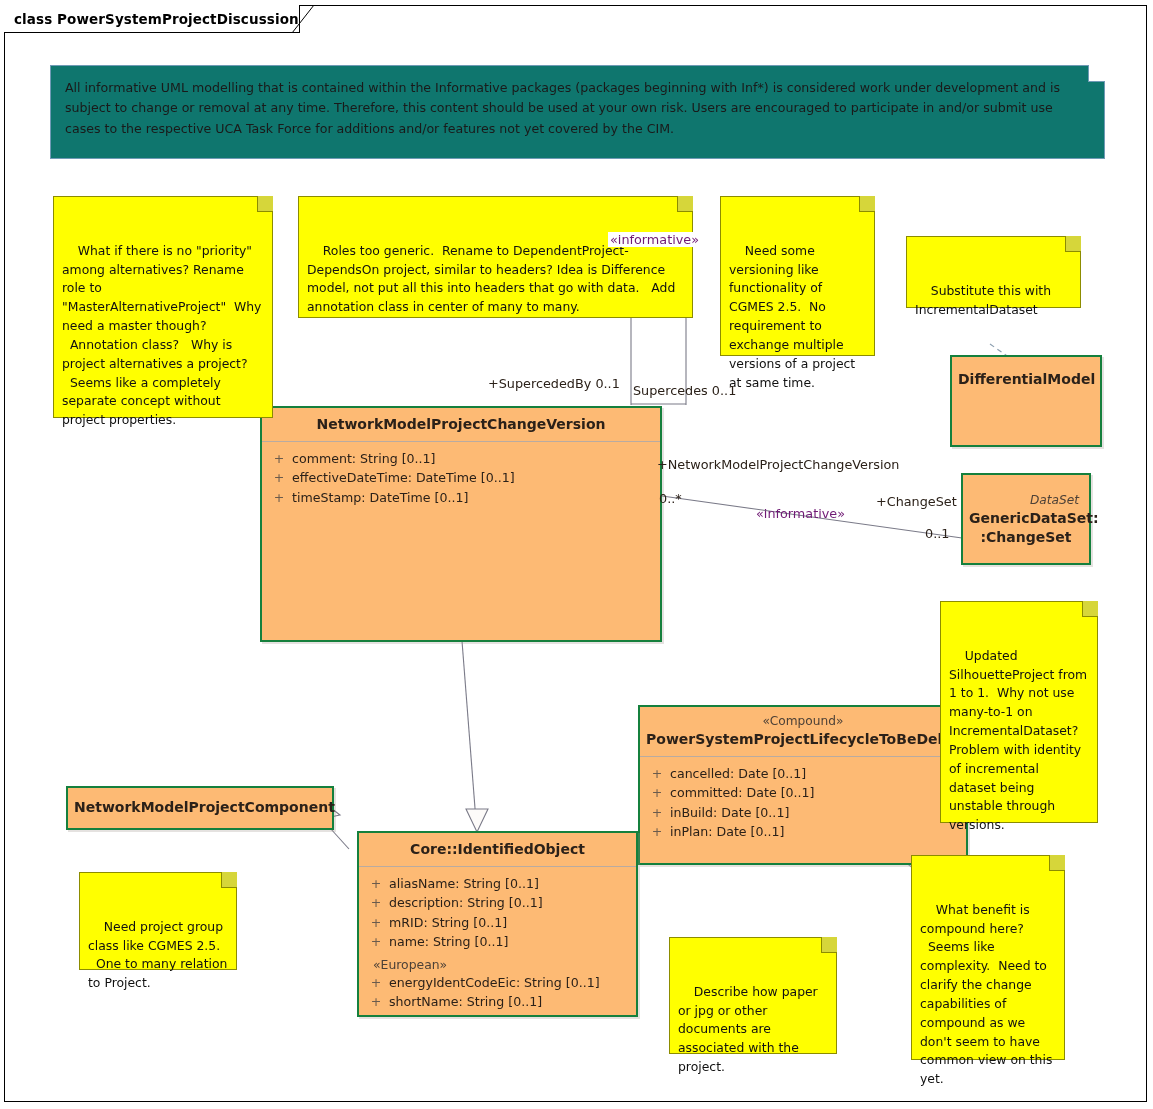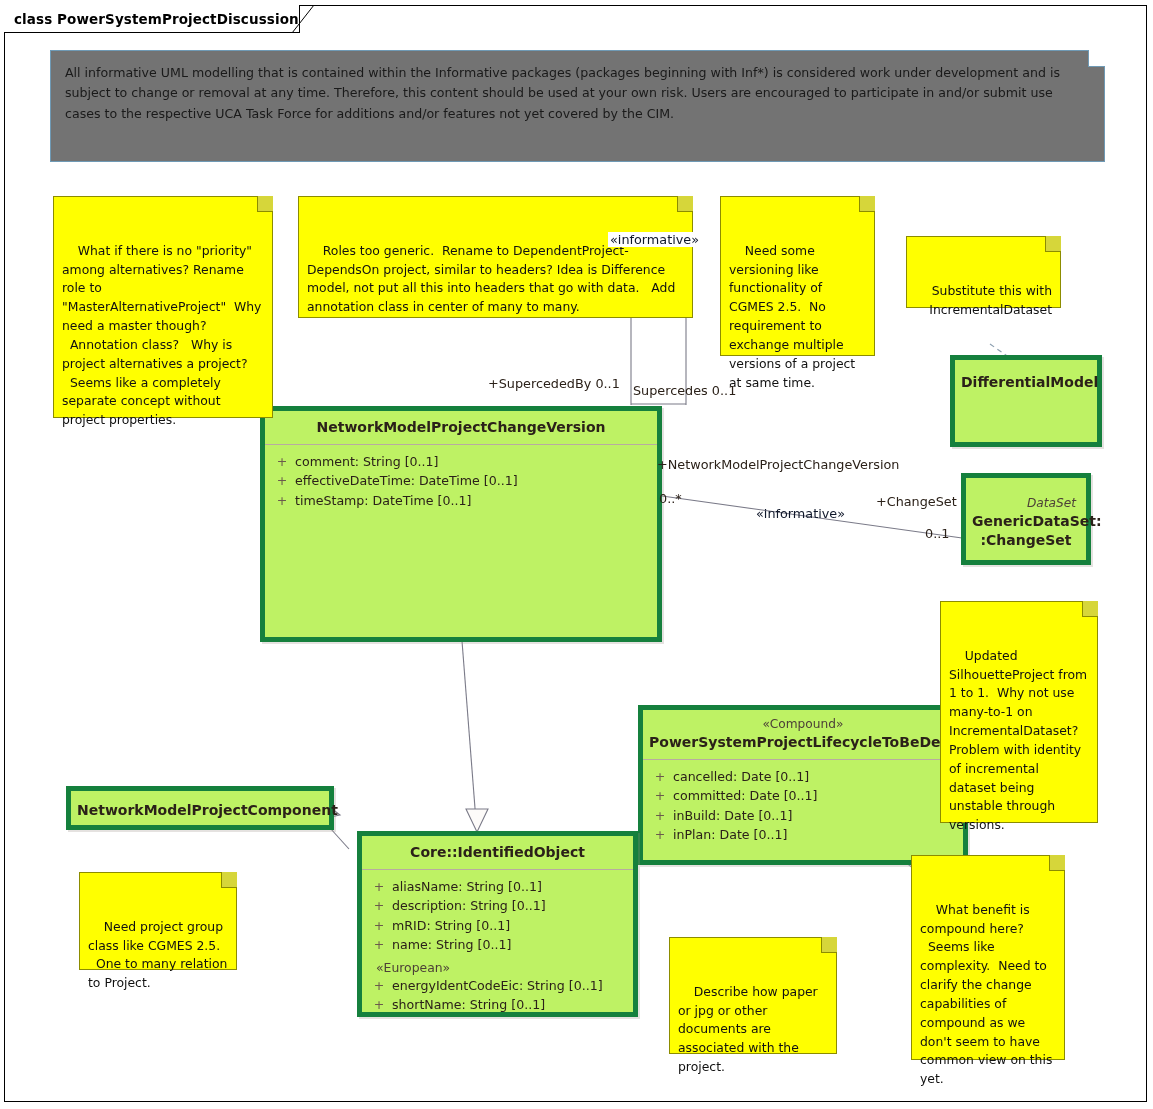--- a/index.html
+++ b/index.html
@@ -49,23 +49,23 @@
   .frame-tab-corner {
     position: absolute;
     left: 292px; top: 5px;
     width: 22px; height: 28px;
     z-index: 6;
   }
 
   
   .disclaimer {
     position: absolute;
-    left: 50px; top: 50px;
-    width: 1055px; height: 112px;
-    background: #737373;
+    left: 50px; top: 65px;
+    width: 1055px; height: 94px;
+    background: #0f766e;
     border: 1px solid #6f9ab5;
     box-sizing: border-box;
     padding: 12px 16px 0 14px;
     z-index: 3;
   }
   .disclaimer-text {
     font-size: 12.6px;
     line-height: 1.62;
     color: #1a1a1a;
   }
@@ -96,22 +96,22 @@
     right: -1px; top: -1px;
     width: 15px; height: 15px;
     background: #d6d63a;
     border-left: 1px solid #8c8c00;
     border-bottom: 1px solid #8c8c00;
   }
 
   
   .uclass {
     position: absolute;
-    background: #bef264;
-    border: 5px solid #15803d;
+    background: #fdba74;
+    border: 2px solid #15803d;
     box-sizing: border-box;
     z-index: 4;
     box-shadow: 2px 2px 0 rgba(150,140,132,0.25);
   }
   .uclass-header {
     padding: 7px 6px 7px 6px;
     text-align: center;
     border-bottom: 1px solid #b9aba1;
   }
   .uclass-header.nodiv { border-bottom: none; }
@@ -154,21 +154,21 @@
 
   
   .conn-label {
     position: absolute;
     font-size: 12.8px;
     color: #2b2119;
     white-space: nowrap;
     z-index: 5;
     background: transparent;
   }
-  .conn-label.stereo { color: #0f172a; }
+  .conn-label.stereo { color: #701a75; }
 
   
   #lines {
     position: absolute;
     left: 0; top: 0;
     width: 1153px; height: 1109px;
     z-index: 2;
     pointer-events: none;
   }
 </style>
@@ -226,21 +226,21 @@
   <div class="note" style="left:298px; top:196px; width:395px; height:122px;">
     <div class="fold"></div>
     <span>Roles too generic.  Rename to DependentProject-DependsOn project, similar to headers? Idea is Difference model, not put all this into headers that go with data.   Add annotation class in center of many to many.</span>
   </div>
 
   <div class="note" style="left:720px; top:196px; width:155px; height:160px;">
     <div class="fold"></div>
     <span>Need some versioning like functionality of CGMES 2.5.  No requirement to exchange multiple versions of a project at same time.</span>
   </div>
 
-  <div class="note" style="left:906px; top:236px; width:155px; height:72px;text-align:right;">
+  <div class="note" style="left:906px; top:236px; width:175px; height:72px;">
     <div class="fold"></div>
     <span>Substitute this with IncrementalDataset</span>
   </div>
 
   <div class="note" style="left:940px; top:601px; width:158px; height:222px;">
     <div class="fold"></div>
     <span>Updated SilhouetteProject from 1 to 1.  Why not use many-to-1 on IncrementalDataset? Problem with identity of incremental dataset being unstable through versions.</span>
   </div>
 
   <div class="note" style="left:79px; top:872px; width:158px; height:98px;">

